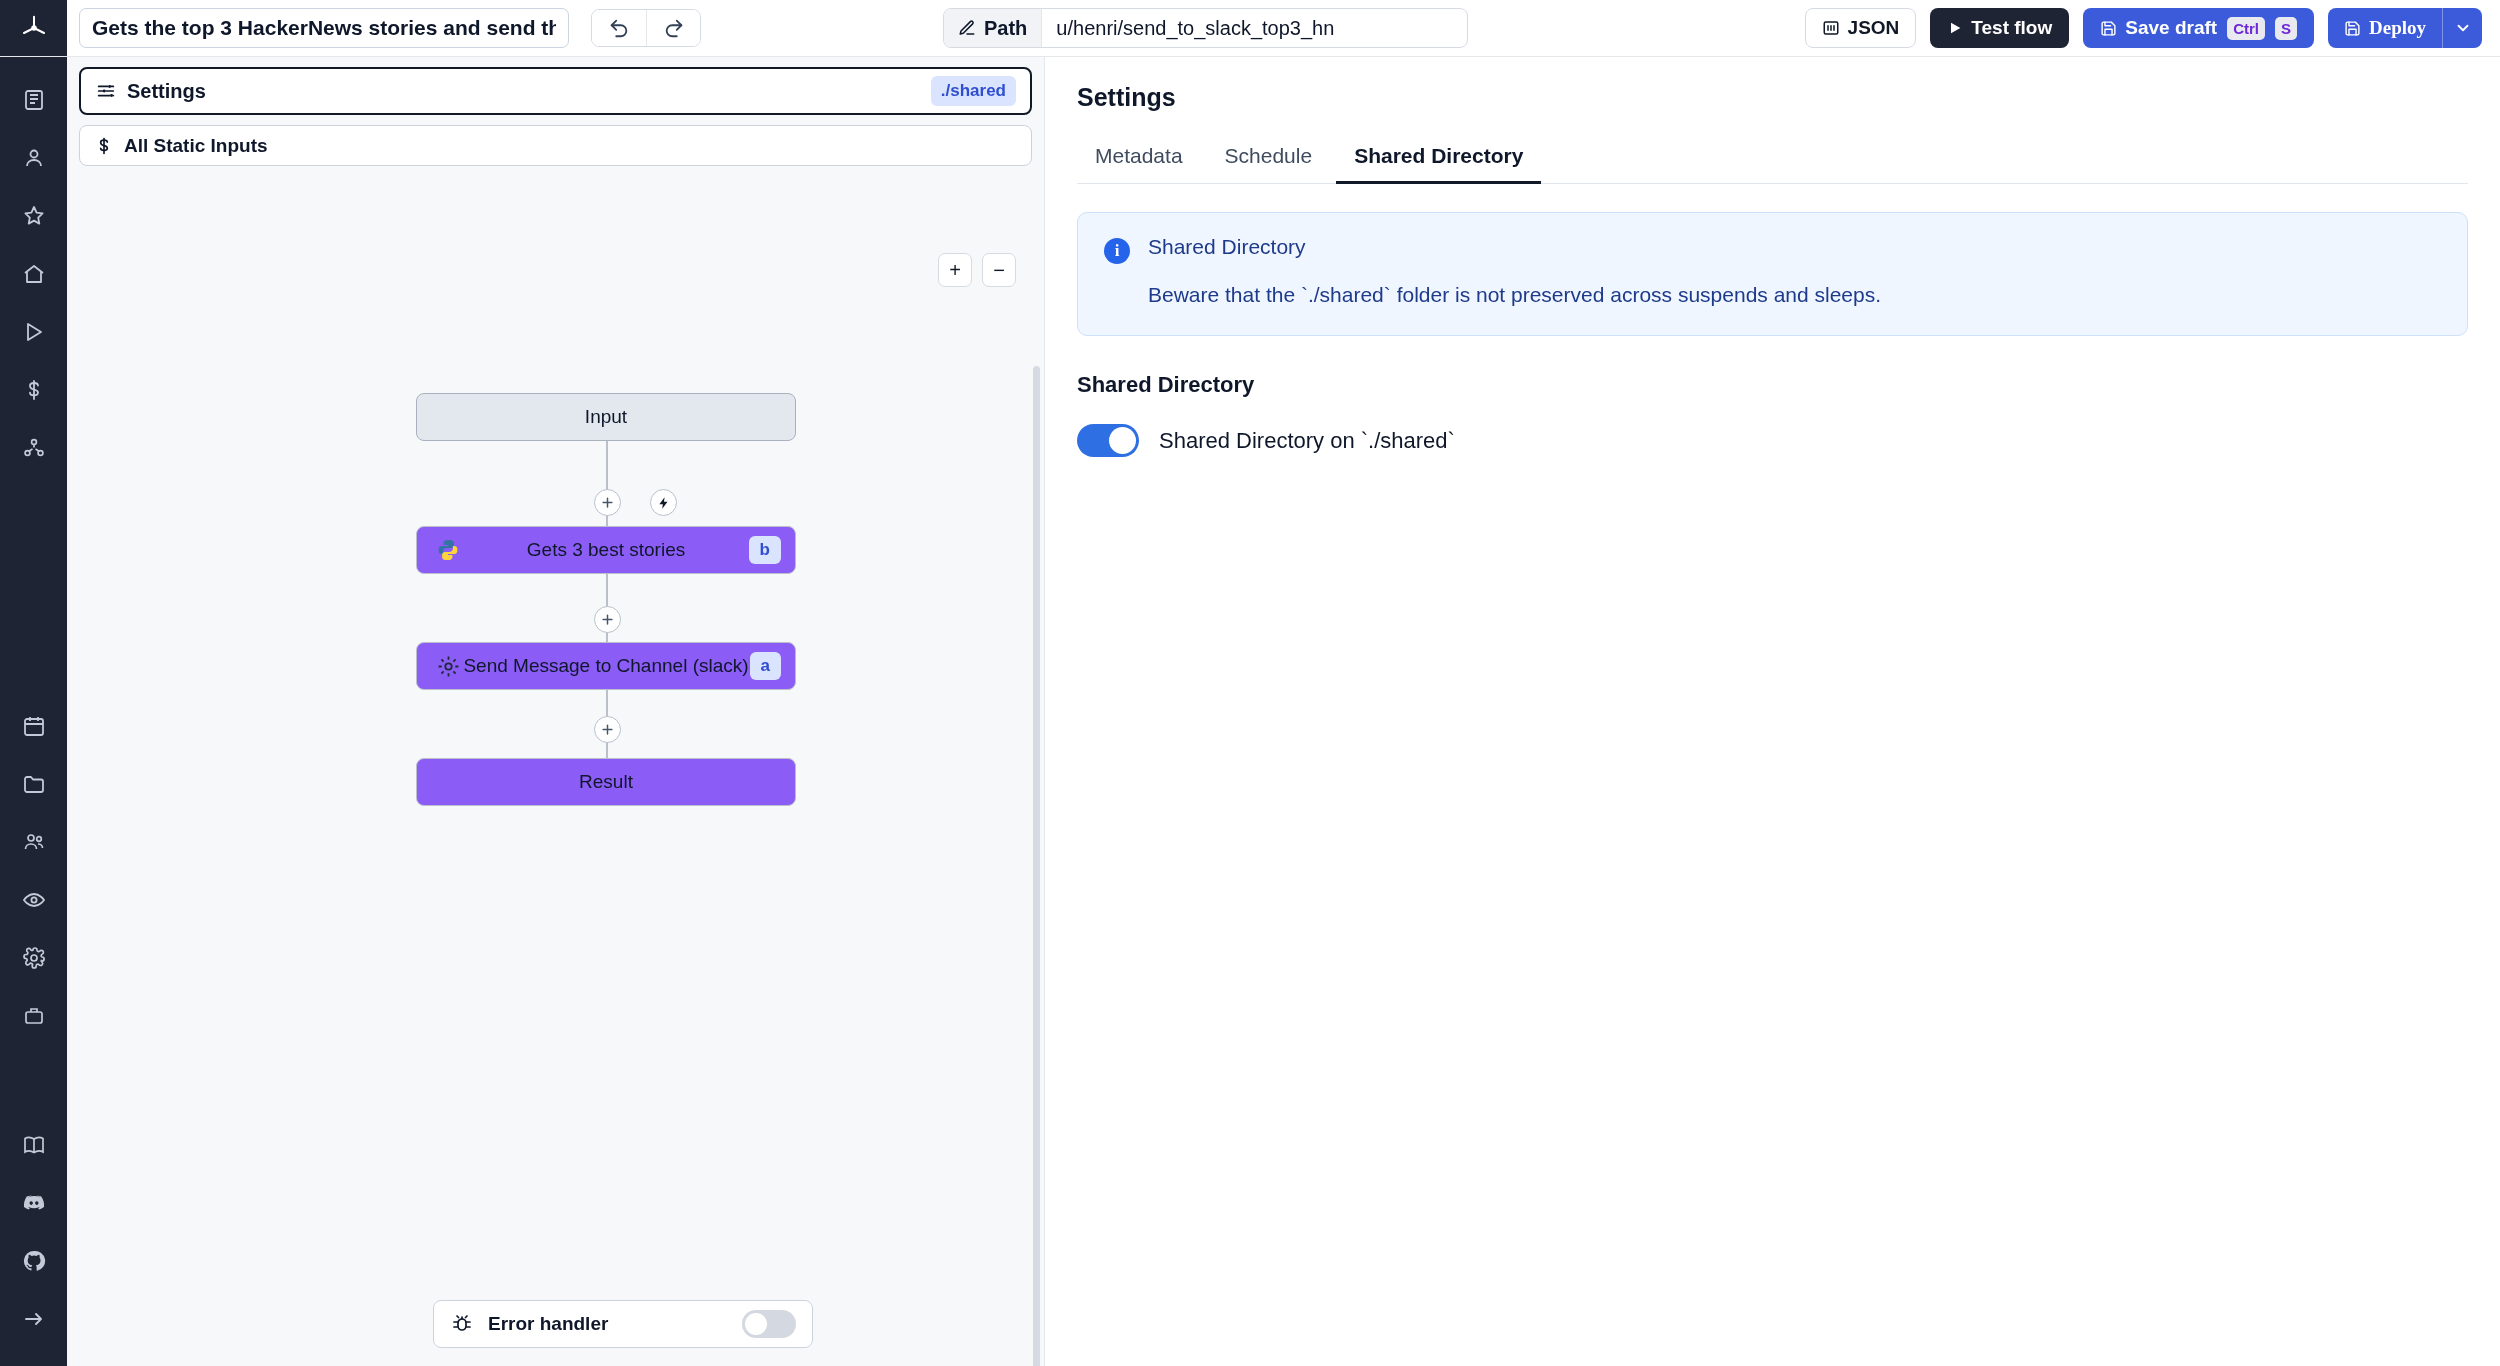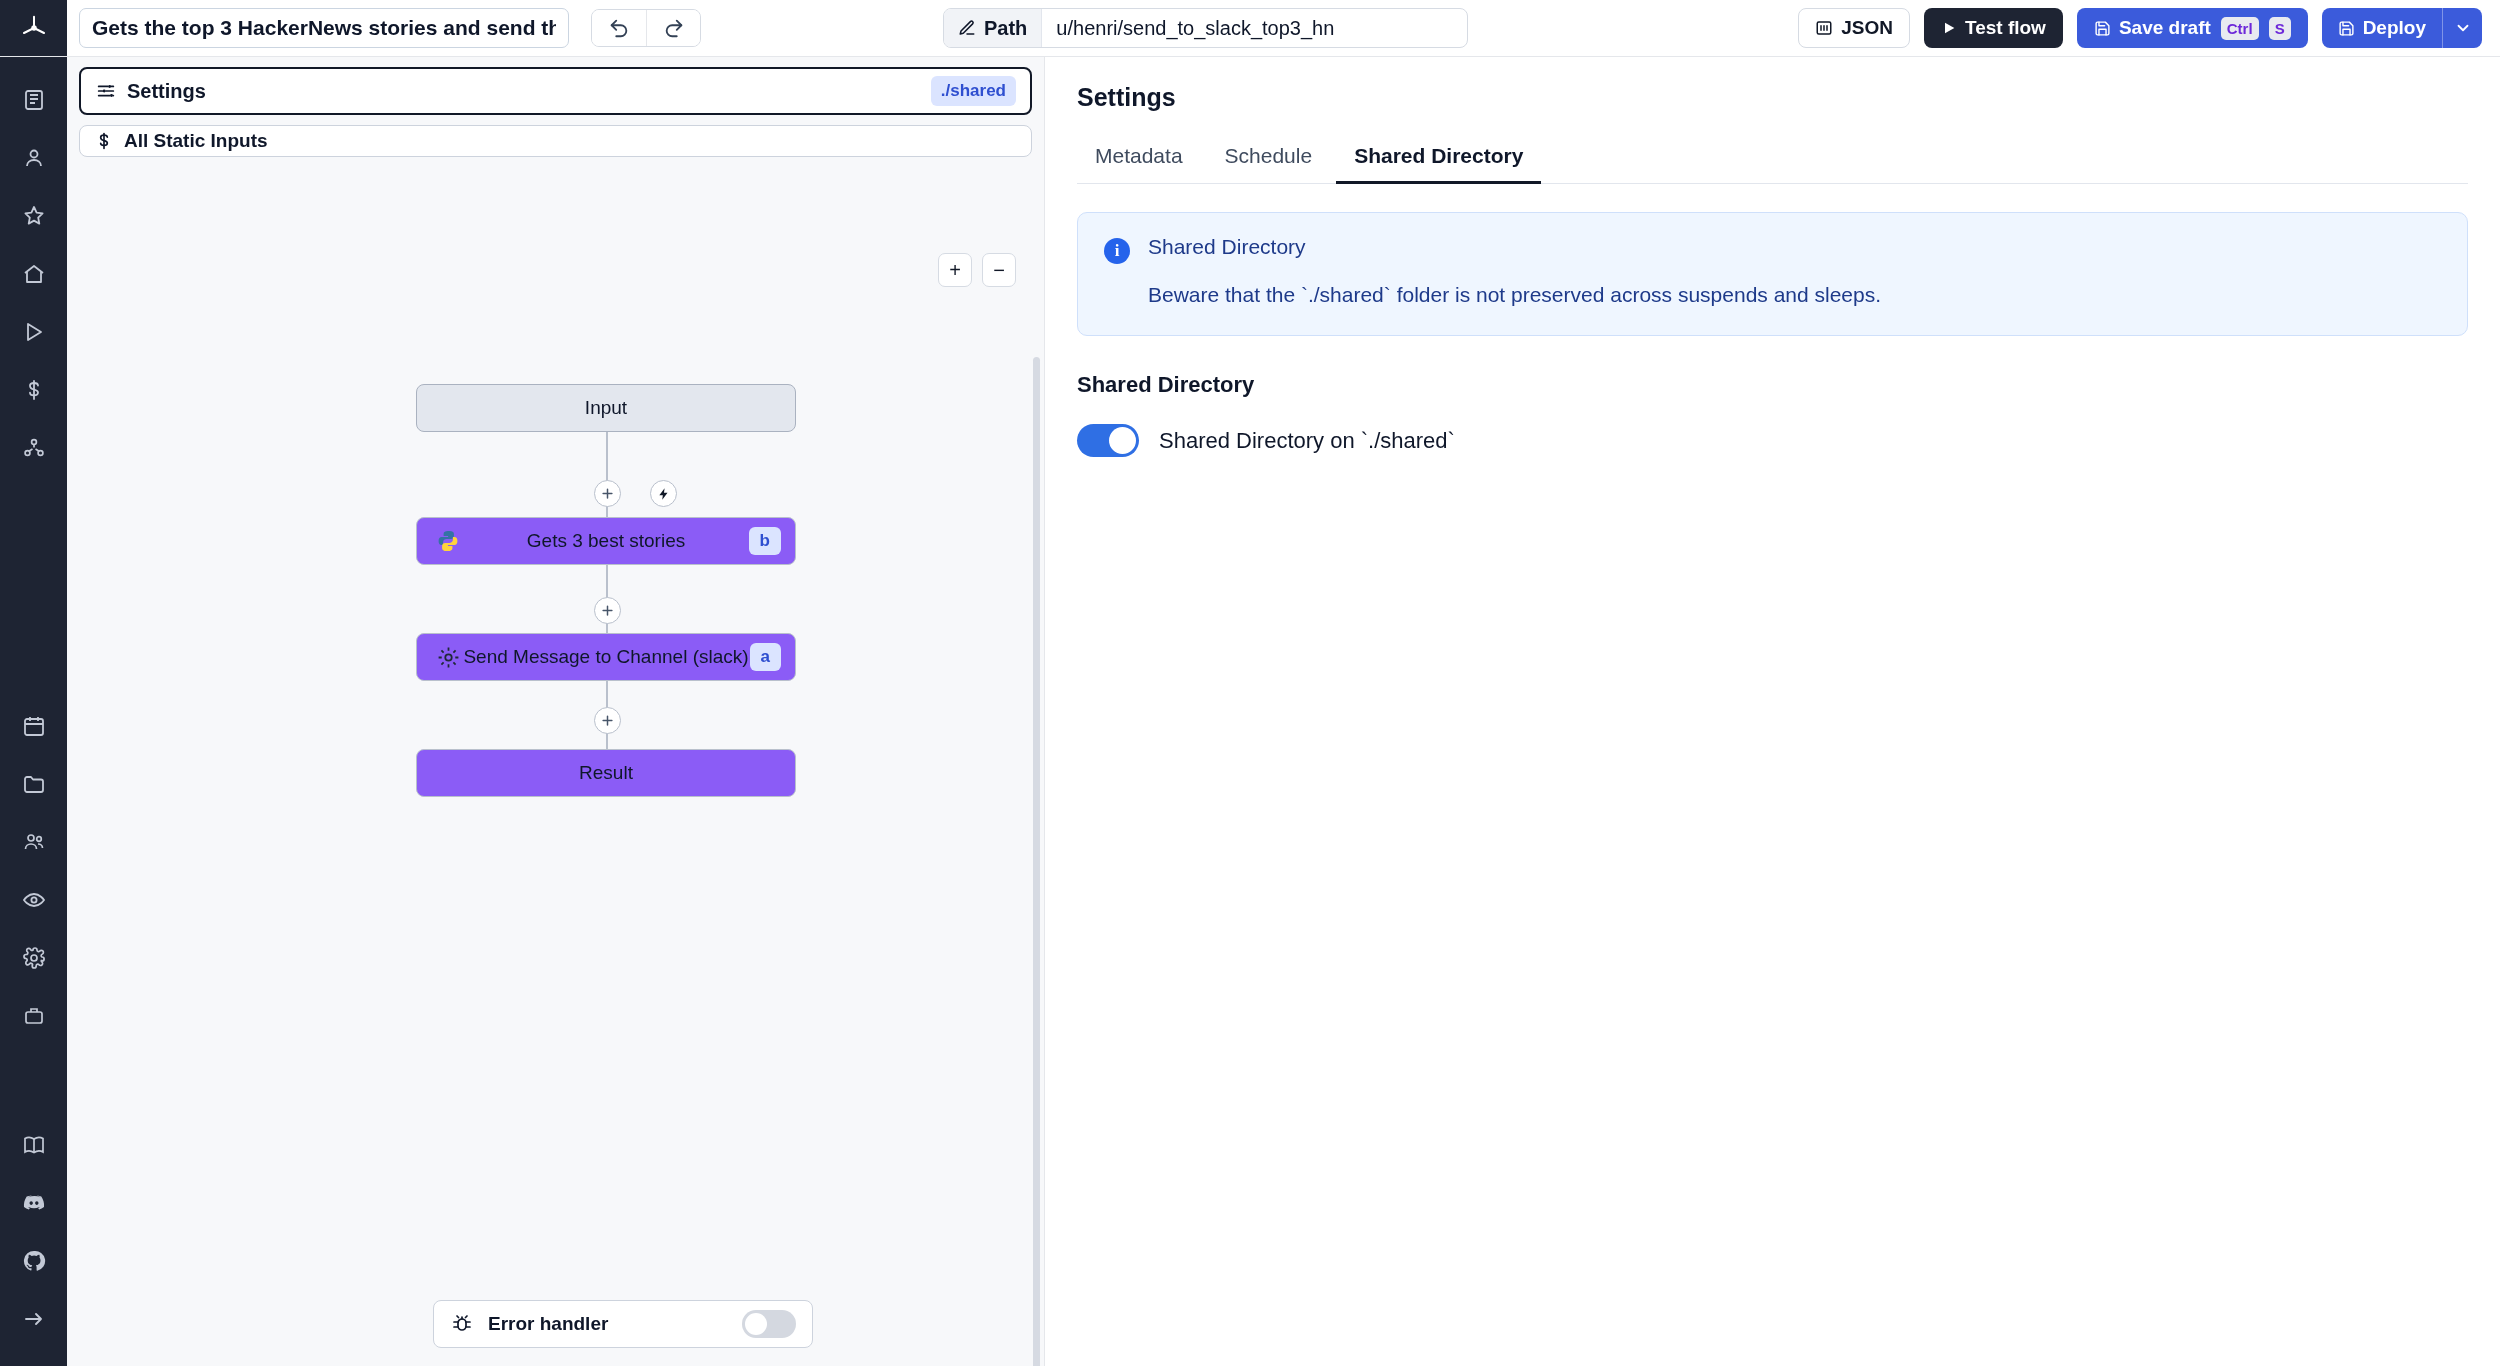--- a/index.html
+++ b/index.html
@@ -115,21 +115,21 @@
     cursor: pointer;
     border: 1px solid transparent;
     white-space: nowrap;
     font-family: "Liberation Sans", sans-serif;
   }
   .btn-white { background: #fff; border-color: #d6dbe3; color: #111827; }
   .btn-dark  { background: #1e2433; color: #fff; }
   .btn-blue  { background: #3b5bdb; color: #fff; }
   .btn-blue-split {
     display: flex; align-items: center;
-    background: #3b5bdb; border-radius: 8px; height: 40px; color: #fff;
+    background: #3b5bdb; border-radius: 8px; height: 40px; color: #fff; font-family: Liberation Serif, serif;
   }
   .btn-blue-split .main {
     display: flex; align-items: center; gap: 8px;
     padding: 0 16px; height: 100%; font-size: 19px; font-weight: 700; cursor: pointer;
   }
   .btn-blue-split .caret {
     border-left: 1px solid rgba(255,255,255,.35);
     width: 40px; height: 100%;
     display: flex; align-items: center; justify-content: center; cursor: pointer;
   }
@@ -184,21 +184,21 @@
   .settings-card .label { font-size: 20px; font-weight: 700; color: #0f172a; }
   .shared-pill {
     margin-left: auto;
     background: #dbe4ff; color: #2f4fd0;
     border-radius: 6px;
     font-size: 17px; font-weight: 700;
     padding: 5px 10px;
   }
   .static-card {
     margin: 10px 12px 0 12px;
-    height: 32px;
+    height: 41px;
     background: #fff;
     border: 1px solid #cdd3dd;
     border-radius: 8px;
     display: flex; align-items: center;
     padding: 0 14px;
     gap: 10px;
     cursor: pointer;
   }
   .static-card .label { font-size: 19px; font-weight: 700; color: #0f172a; }
 

